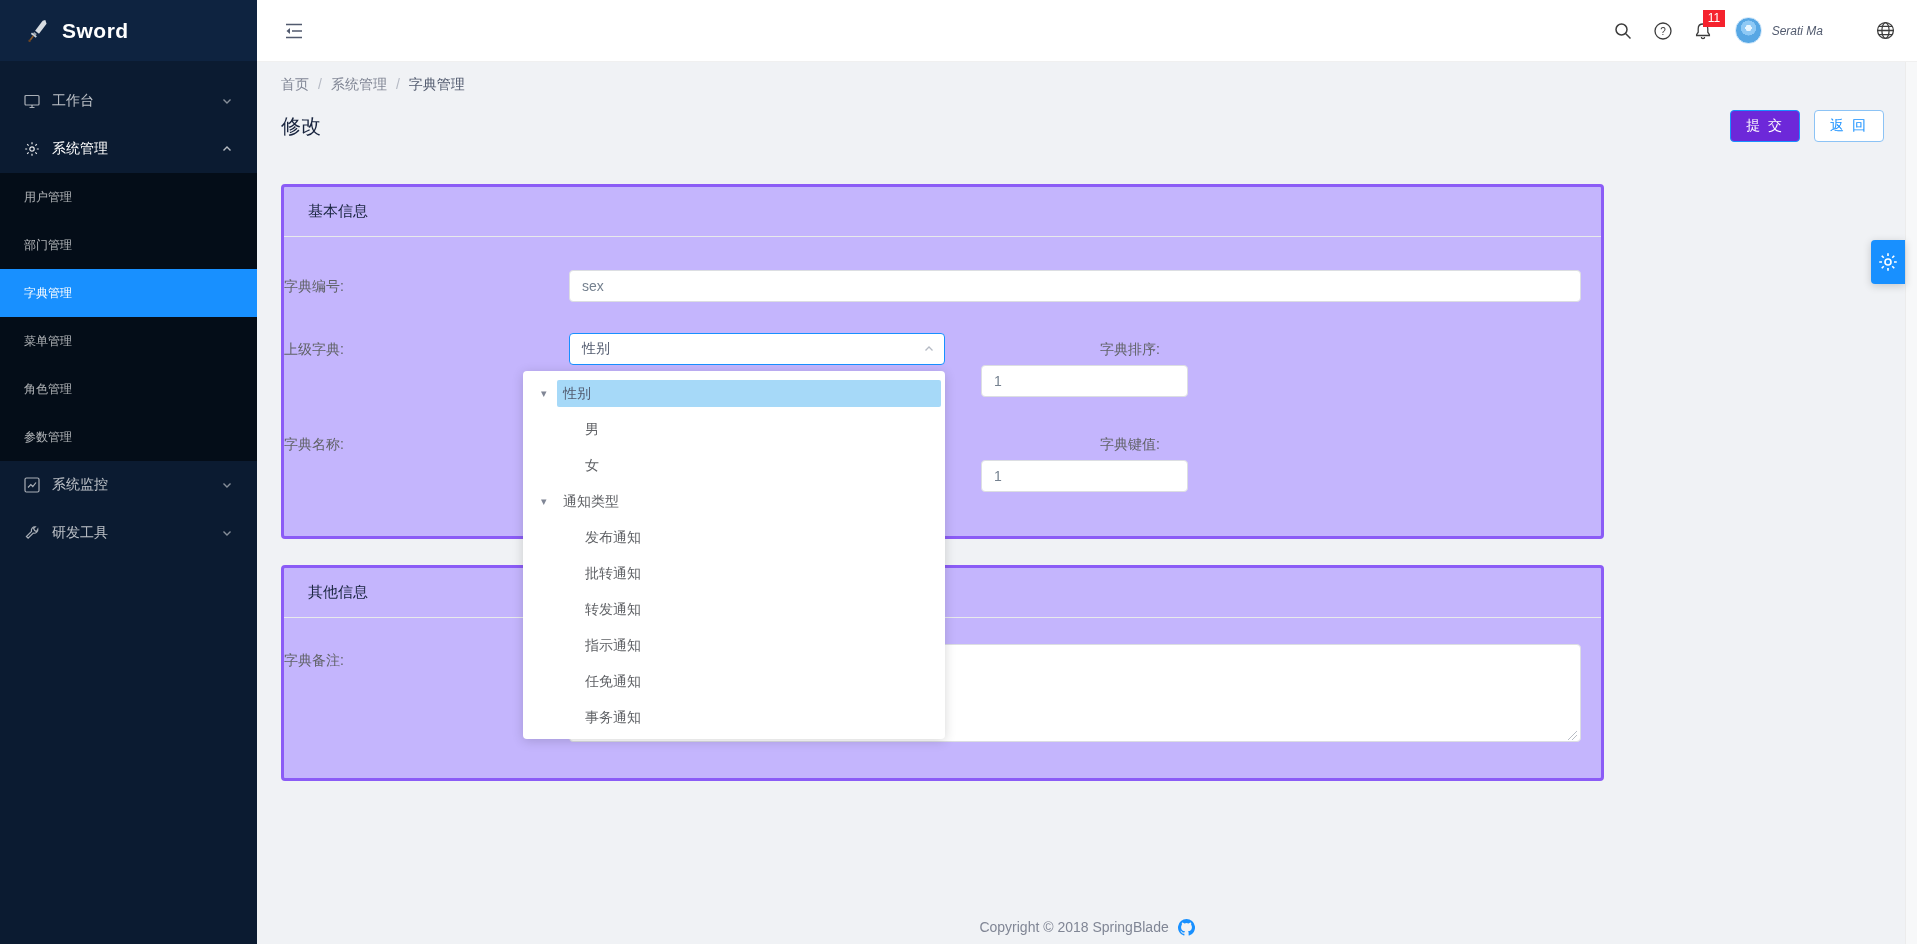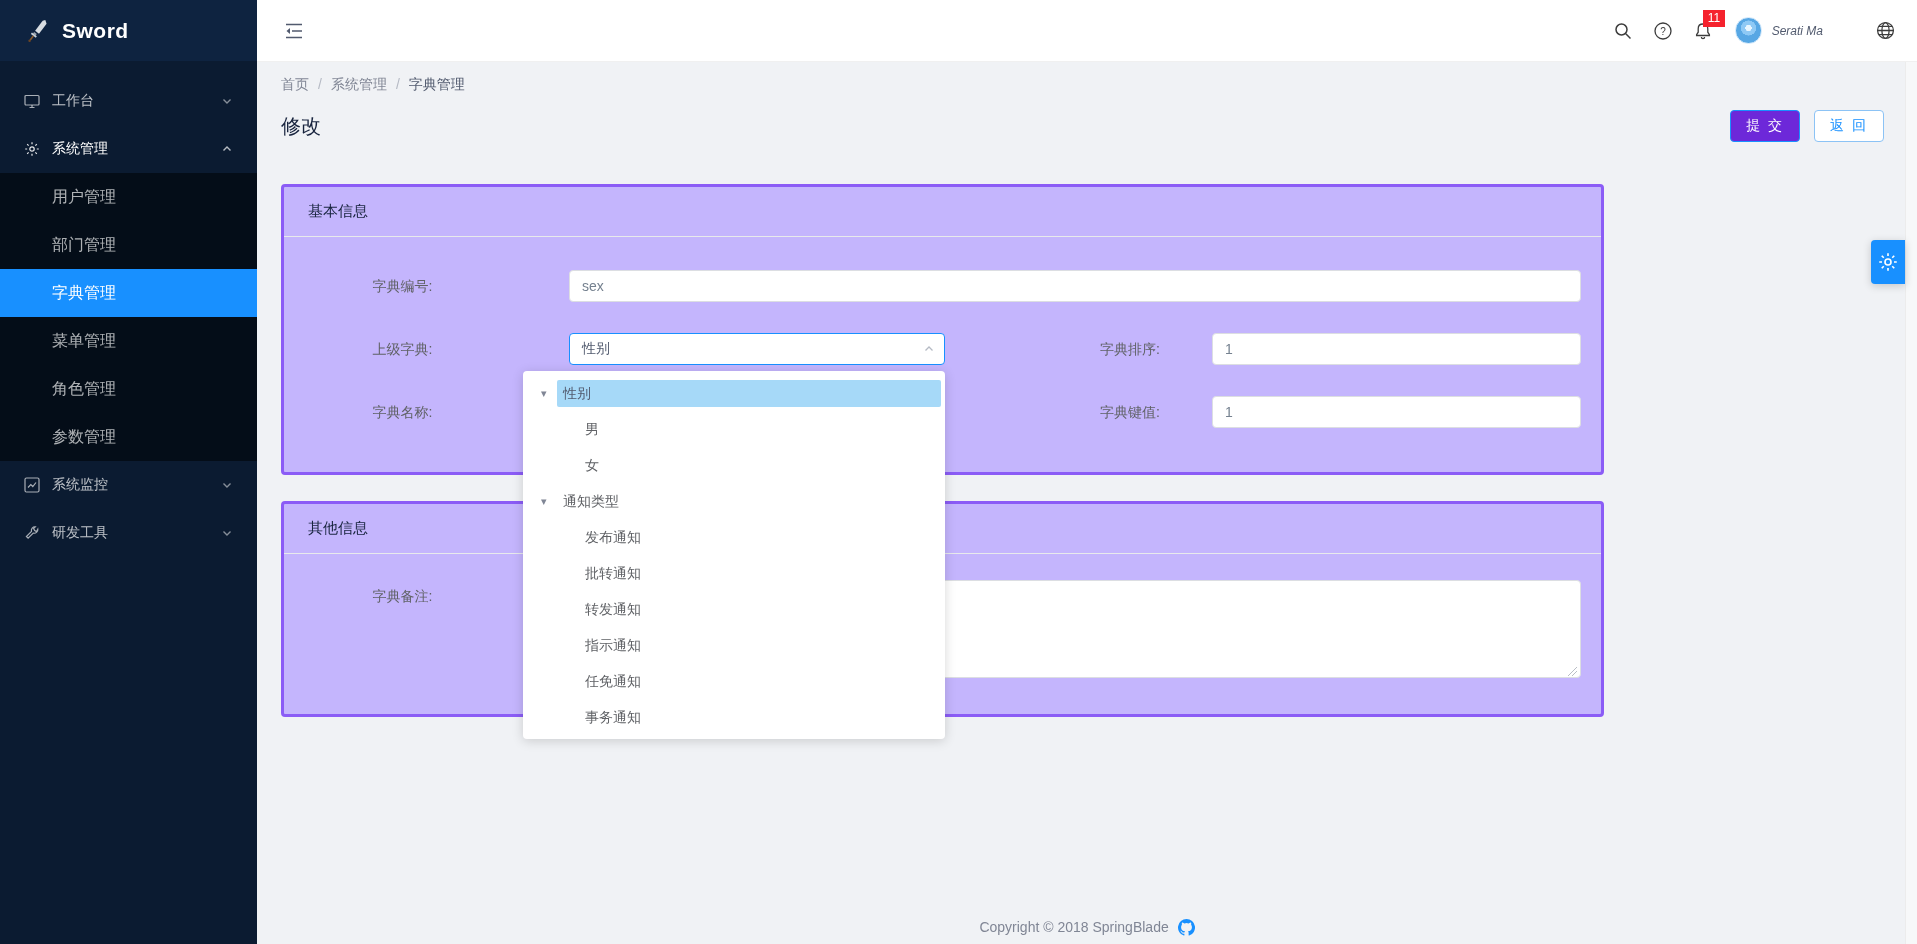--- a/index.html
+++ b/index.html
@@ -12,21 +12,21 @@
   .logo { height:61px; background:#0e2340; display:flex; align-items:center; padding-left:24px; }
   .logo-icon { width:26px; height:26px; margin-right:12px; transform:rotate(-8deg); }
   .logo-text { color:#ffffff; font-size:21px; font-weight:bold; letter-spacing:.5px; }
   .menu { padding-top:16px; }
   .menu-item { height:48px; display:flex; align-items:center; padding:0 24px; color:rgba(255,255,255,.72); font-size:14px; cursor:pointer; }
   .menu-item.open { color:#fff; }
   .mi-icon { width:16px; height:16px; margin-right:12px; flex:none; opacity:.9; }
   .mi-label { flex:1; }
   .chev { width:12px; height:12px; opacity:.7; flex:none; }
   .submenu { background:#040d18; }
-  .submenu-item { height:48px; line-height:48px; padding-left:52px; color:rgba(255,255,255,.68); font-size:16px; cursor:pointer; }
+  .submenu-item { height:48px; line-height:48px; padding-left:24px; color:rgba(255,255,255,.68); font-size:12px; cursor:pointer; }
   .submenu-item.active { background:#1890ff; color:#ffffff; }
 
   
   .header { position:absolute; left:257px; top:0; right:0; height:62px; background:#ffffff; border-bottom:1px solid #f0f0f0; display:flex; align-items:center; padding:0 12px 0 26px; z-index:30; }
   .fold-btn { width:22px; height:22px; color:#515a6e; cursor:pointer; }
   .header-spacer { flex:1; }
   .h-icon { width:40px; height:62px; display:flex; align-items:center; justify-content:center; color:#3c3c3c; cursor:pointer; }
   .bell-wrap { position:relative; }
   .badge { position:absolute; top:10px; left:20px; min-width:22px; height:17px; background:#f5222d; color:#fff; border-radius:0; font-size:12px; line-height:17px; text-align:center; padding:0 5px; }
   .avatar { width:27px; height:27px; border-radius:50%; margin:0 10px 0 12px; cursor:pointer; flex:none;
@@ -50,24 +50,24 @@
   .card { width:1323px; background:#c4b5fd; border:3px solid #8b5cf6; border-radius:4px; }
   .card-basic { margin-top:38px; }
   .card-other { margin-top:26px; }
   .card-head { padding:15px 24px; font-size:15px; font-weight:500; color:#17233d; border-bottom:1px solid #e8eaec; }
   .card-body { padding:33px 20px 44px 0; }
   .card-other .card-body { padding:26px 20px 32px 0; }
   .form-row { display:flex; margin-bottom:31px; }
   .form-row:last-child { margin-bottom:0; }
   .fi { display:flex; align-items:flex-start; }
   .fi-left  { width:664px; }
-  .fi-right { width:639px; }
+  .fi-right { width:639px;flex-direction:column; }
   .fi-full  { width:1303px; }
   .fi label { font-size:14px; color:#606266; flex:none; line-height:32px; }
-  .fi-left label, .fi-full label { width:249px; text-align:center; padding-right:12px; }
+  .fi-left label, .fi-full label { width:249px; text-align:left; padding-right:12px; }
   .fi-right label { width:231px; text-align:right; padding-right:16px; }
   .ctrl { flex:1; position:relative;padding-left:36px; }
   .inp { width:100%; height:32px; border:1px solid #dcdee2; border-radius:4px; padding:0 12px; font-size:14px; color:#75818f; background:#fff; outline:none; font-family:"Liberation Sans",sans-serif; }
   .select-box { height:32px; border:1px solid #1890ff; border-radius:4px; background:#fff; display:flex; align-items:center; padding:0 28px 0 12px; font-size:14px; color:#515a6e; cursor:pointer; }
   .select-arrow { position:absolute; right:10px; top:10px; width:12px; height:12px; color:#b5bac4; }
   .ta { width:100%; height:98px; border:1px solid #dcdee2; border-radius:4px; padding:6px 12px; font-size:14px; color:#515a6e; resize:none; background:#fff; outline:none; font-family:"Liberation Sans",sans-serif; }
   .ta-wrap { position:relative; }
   .ta-wrap::after { content:""; position:absolute; right:4px; bottom:6px; width:9px; height:9px;
       background:linear-gradient(135deg, transparent 0 46%, #b9bec6 46% 54%, transparent 54% 68%, #b9bec6 68% 76%, transparent 76%); }
 

